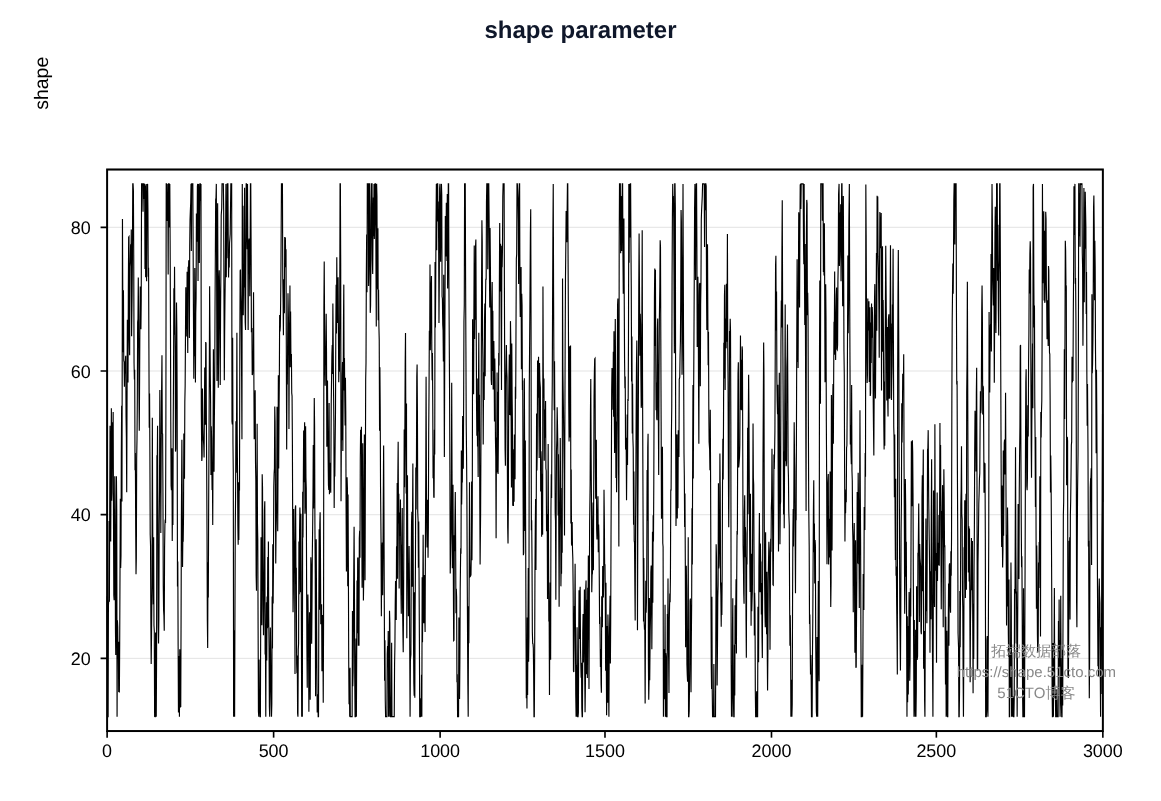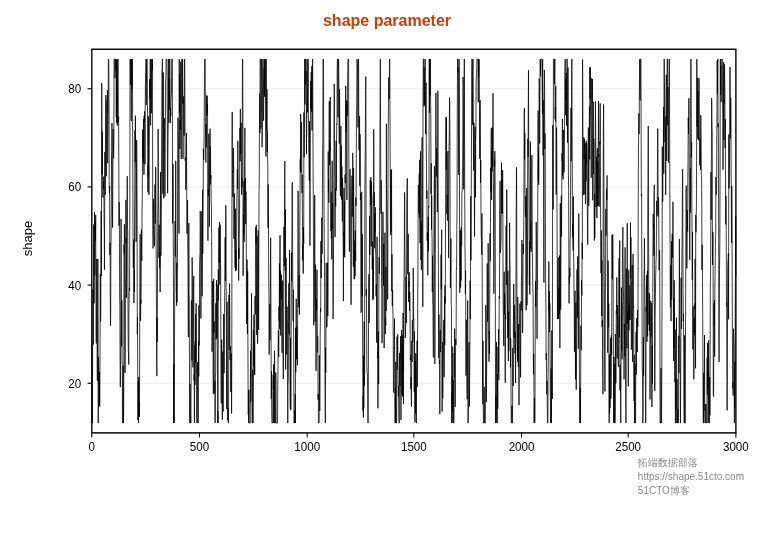--- a/index.html
+++ b/index.html
@@ -19,28 +19,29 @@
       position: relative;
       display: flex;
       flex-direction: column;
       align-items: center;
     }
     .chart-title {
       font-size: 16px;
       font-weight: bold;
       margin-top: 12px;
       margin-bottom: 4px;
-      color: #c2410c;
+      color: #0f172a;
     }
     .chart-area {
       display: flex;
-      flex-direction: row;
+      flex-direction: column;
       width: 740px;
       height: 440px;
       margin-top: 4px;
+      gap: 39px;
     }
     .y-axis-label {
       display: flex;
       align-items: center;
       justify-content: center;
       width: 22px;
       height: 380px;
       margin-top: 10px;
     }
     .y-axis-label span {
@@ -64,25 +65,25 @@
     }
     .x-axis-label {
       text-align: center;
       font-size: 13px;
       color: #000;
       margin-top: 2px;
       padding-bottom: 4px;
     }
     .watermark {
       position: absolute;
-      bottom: 36px;
+      bottom: 64px;
       right: 30px;
       font-size: 10px;
       color: #888;
-      text-align: left;
+      text-align: center;
       line-height: 1.4;
     }
   </style>
 </head>
 <body>
 
 <div class="chart-container">
   <div class="chart-title">shape parameter</div>
   <div class="chart-area">
     <div class="y-axis-label">

